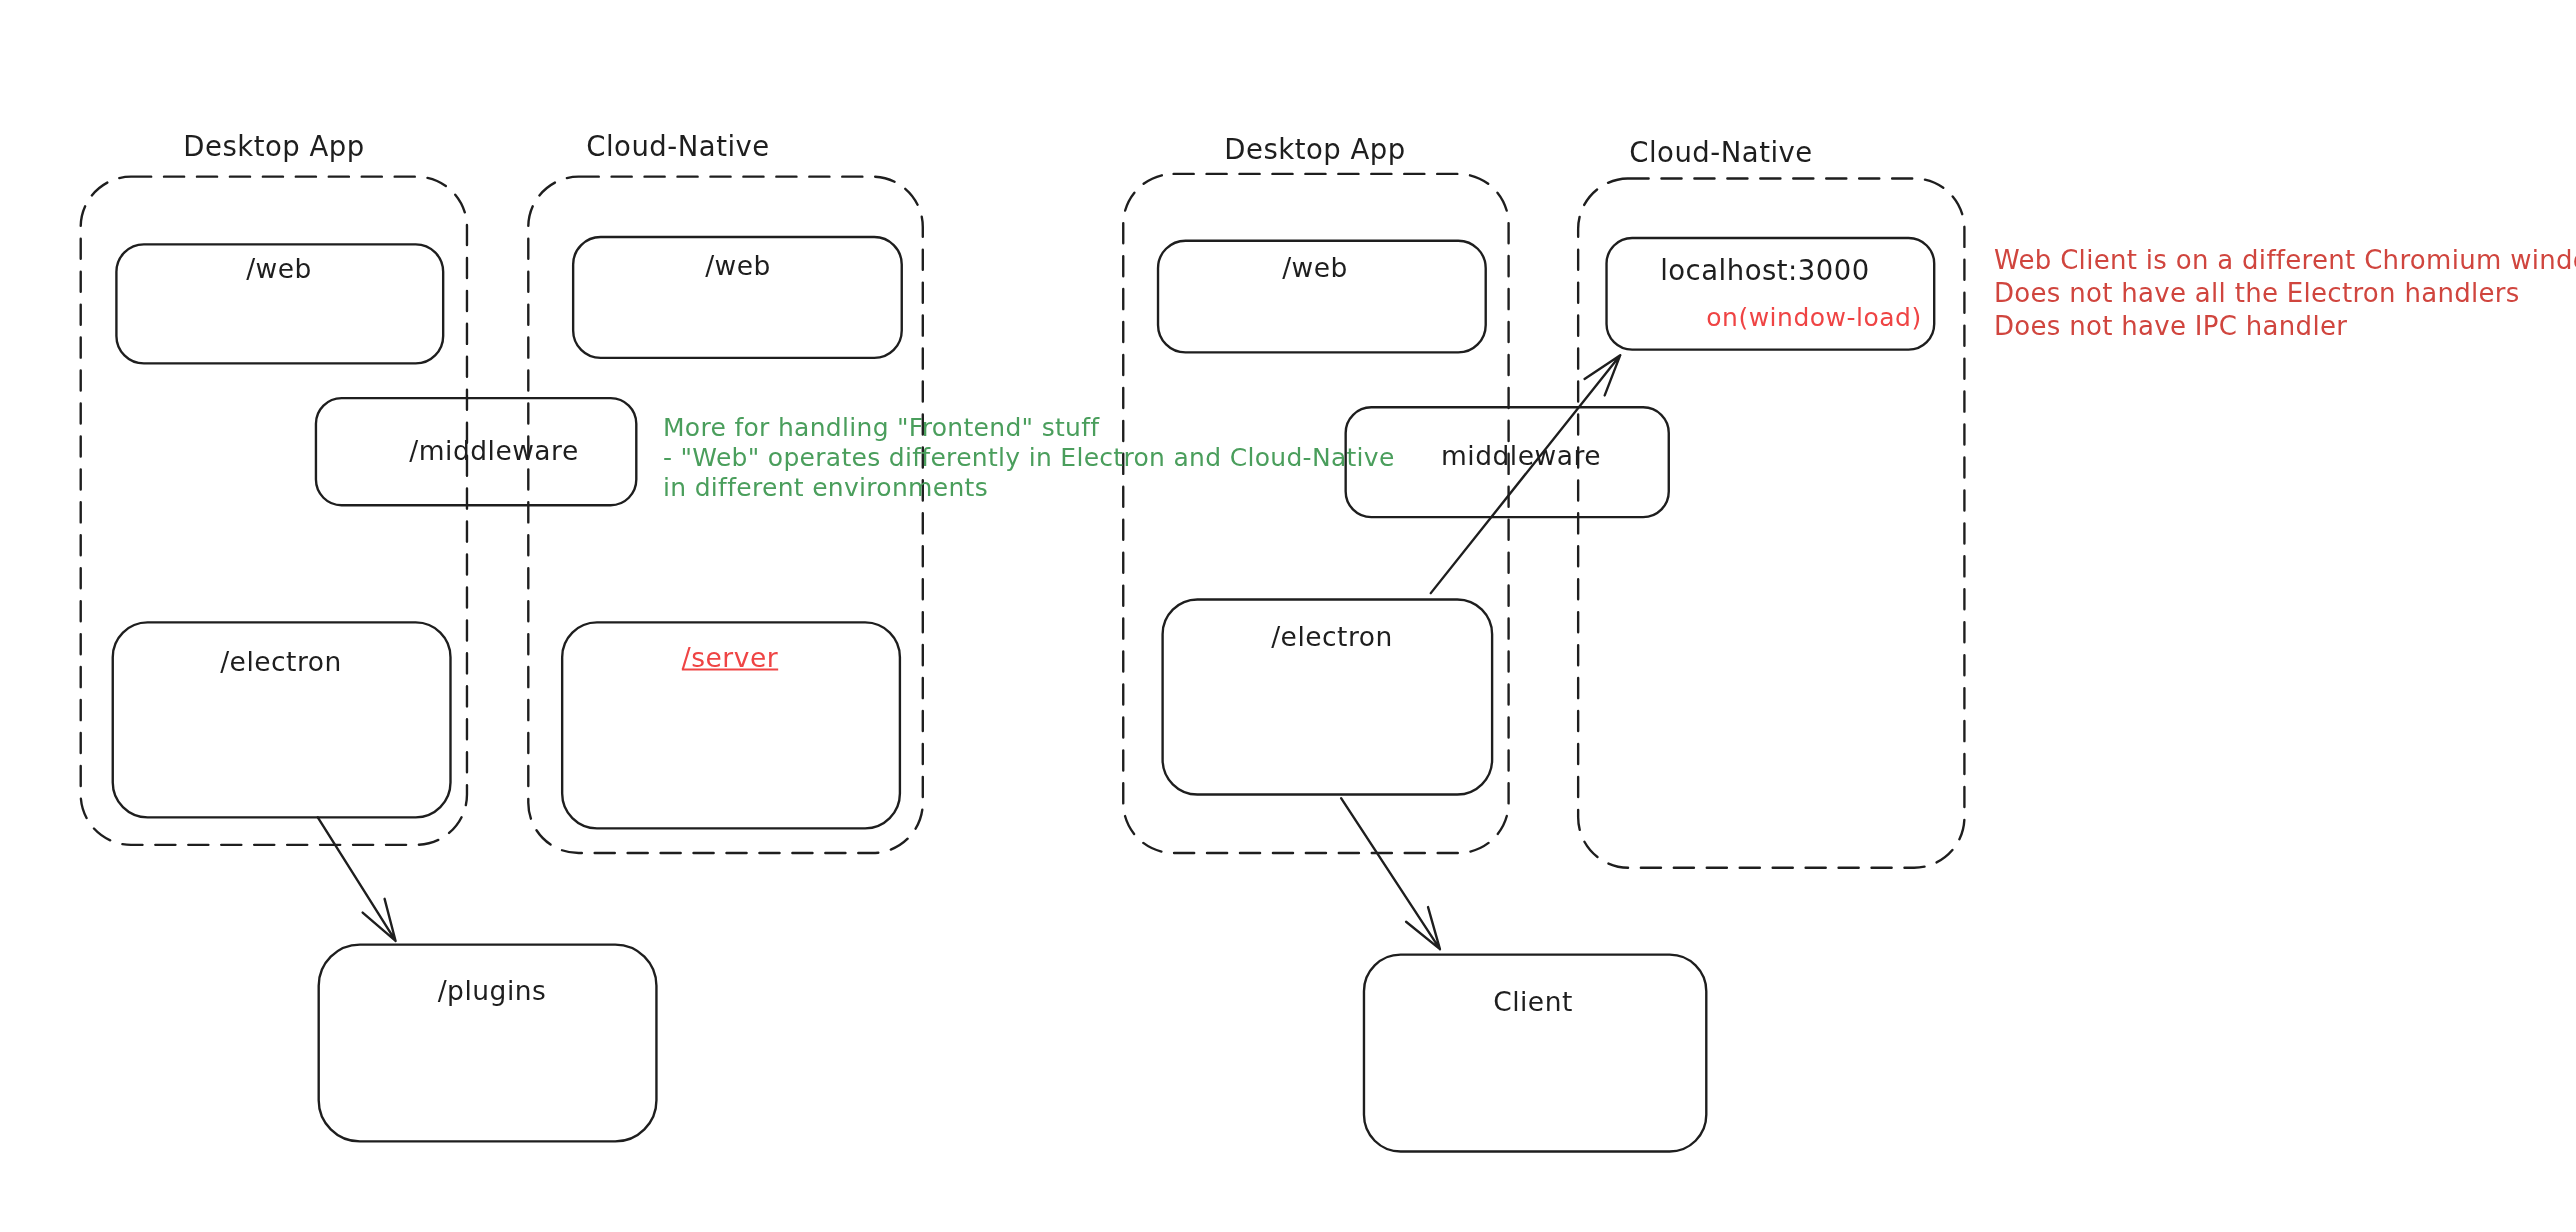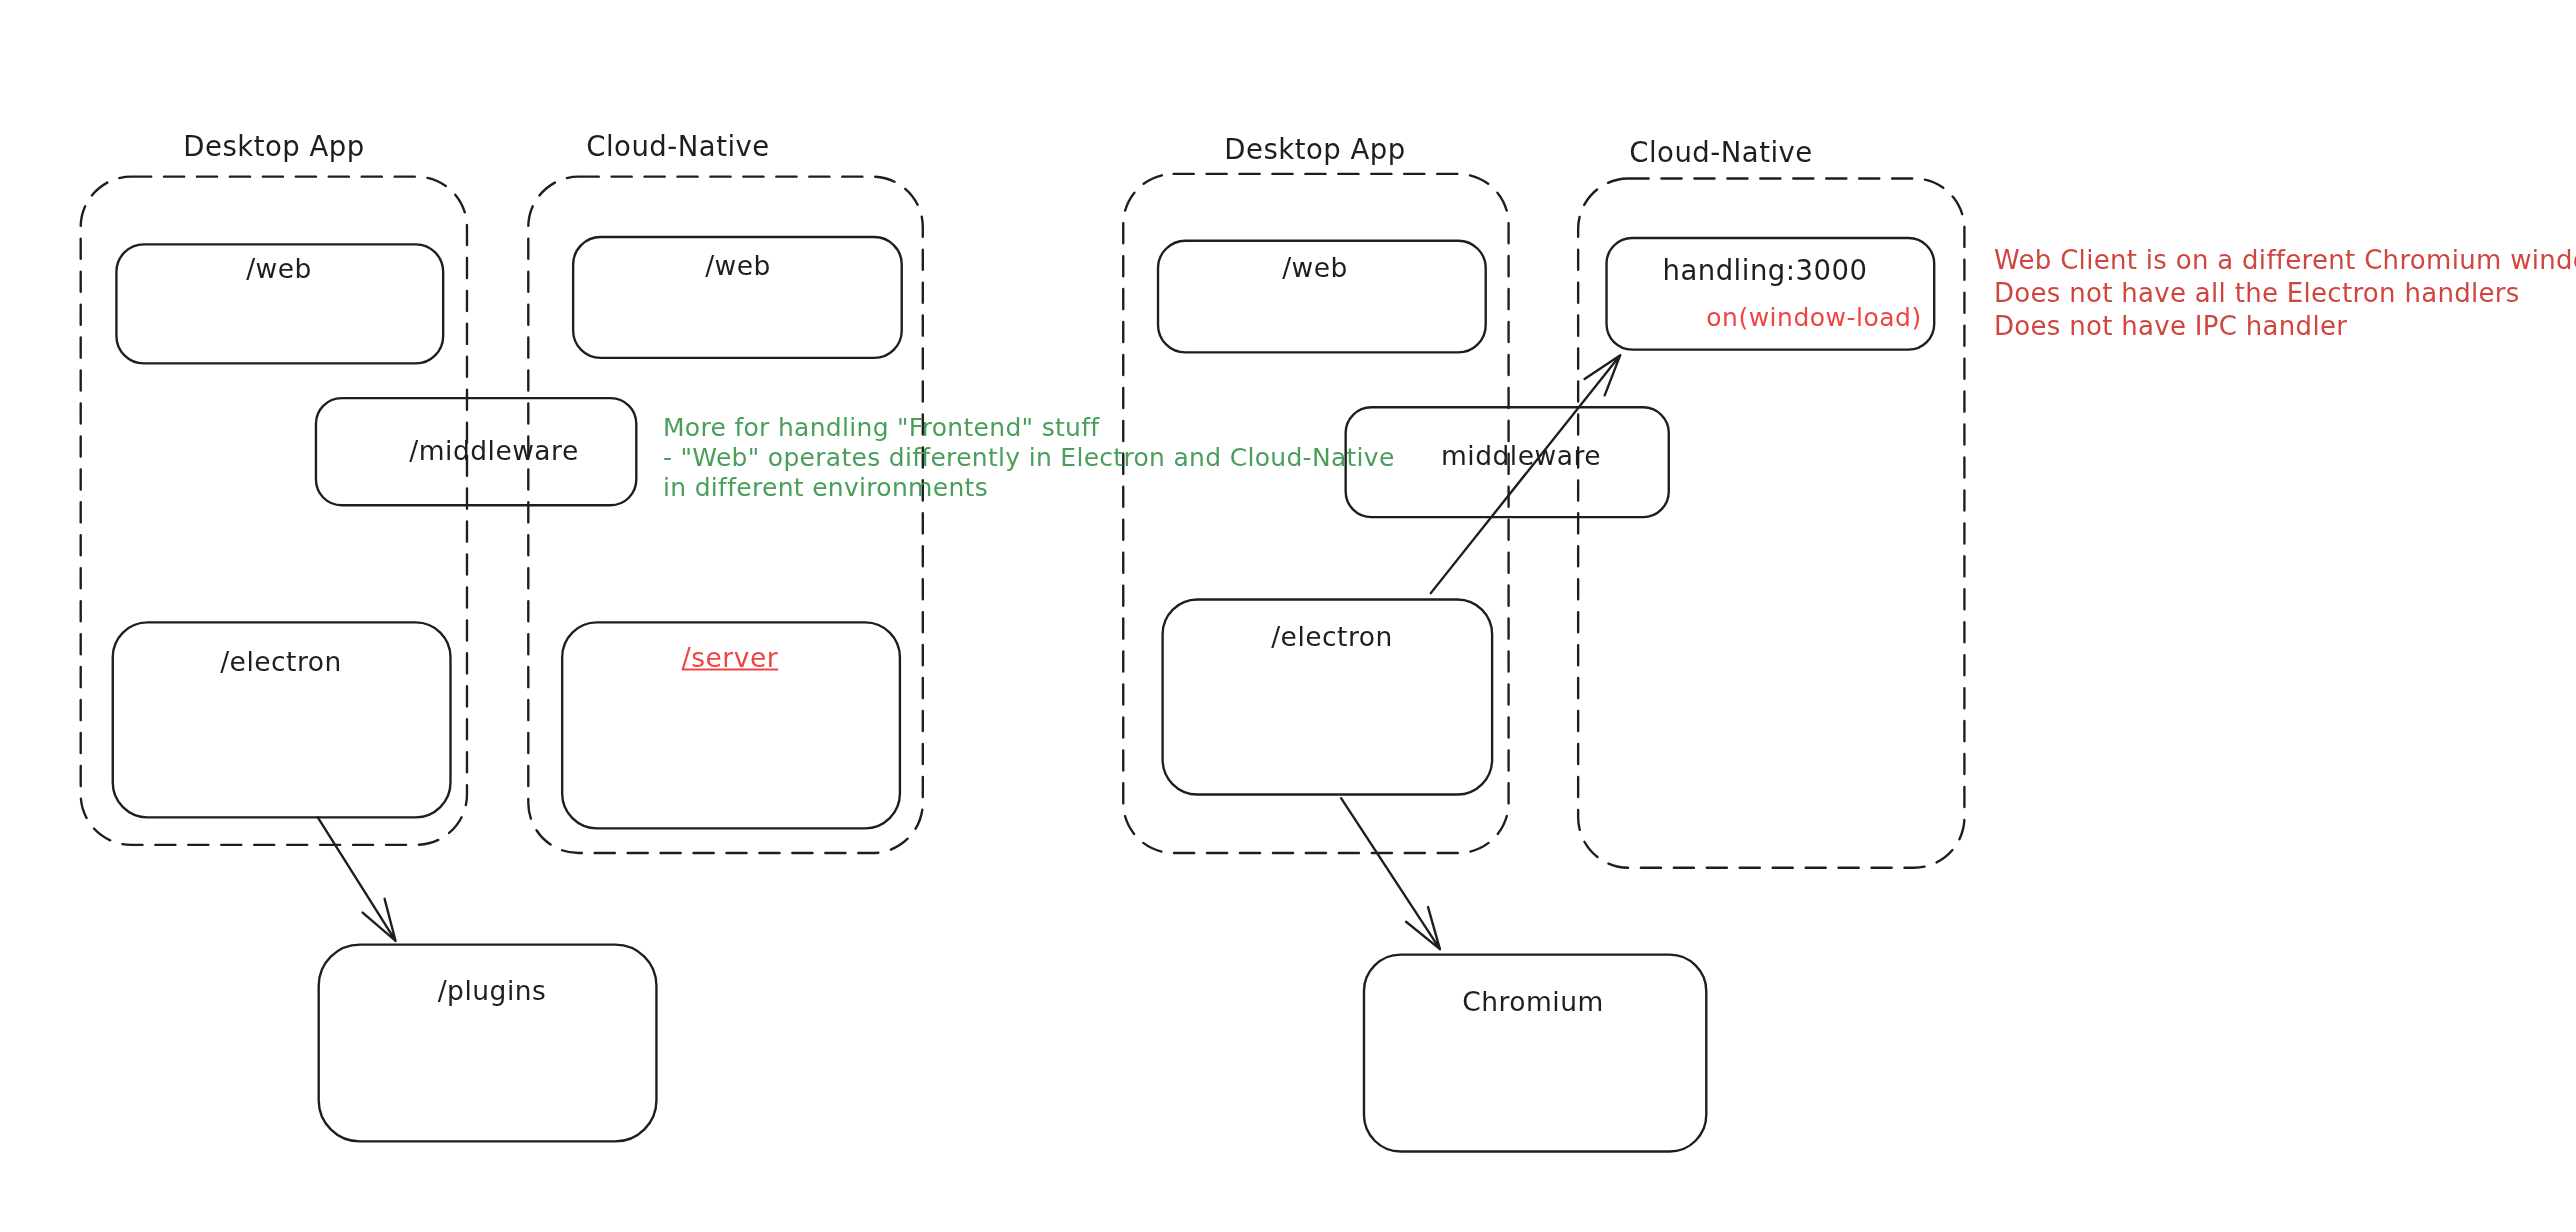--- a/index.html
+++ b/index.html
@@ -62,25 +62,25 @@
   <div class="note gnote" style="left:663px;top:413px;">
     <div>More for handling "Frontend" stuff</div>
     <div>- "Web" operates differently in Electron and Cloud-Native</div>
     <div>in different environments</div>
   </div>
 
   <div class="lbl title" style="left:1315px;top:149px;">Desktop App</div>
   <div class="lbl title" style="left:1721px;top:152px;">Cloud-Native</div>
 
   <div class="lbl boxlbl" style="left:1315px;top:267px;">/web</div>
-  <div class="lbl" style="left:1765px;top:270px;font-size:27.5px;">handling:3000</div>
+  <div class="lbl" style="left:1765px;top:270px;font-size:27.5px;">localhost:3000</div>
   <div class="lbl small red" style="left:1814px;top:317px;">on(window-load)</div>
   <div class="lbl boxlbl" style="left:1521px;top:455px;">middleware</div>
   <div class="lbl boxlbl" style="left:1332px;top:636px;">/electron</div>
-  <div class="lbl boxlbl" style="left:1533px;top:1001px;">Chromium</div>
+  <div class="lbl boxlbl" style="left:1533px;top:1001px;">Client</div>
 
   <div class="note rnote" style="left:1994px;top:244px;">
     <div>Web Client is on a different Chromium window</div>
     <div>Does not have all the Electron handlers</div>
     <div>Does not have IPC handler</div>
   </div>
 
 </div>
 
 

